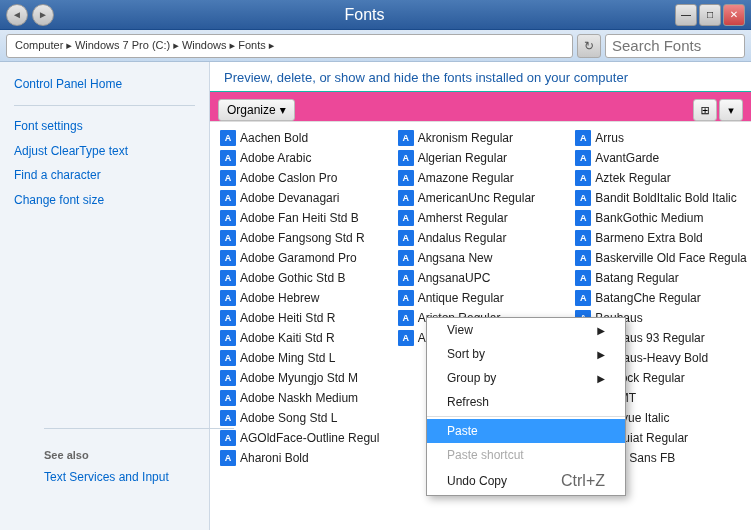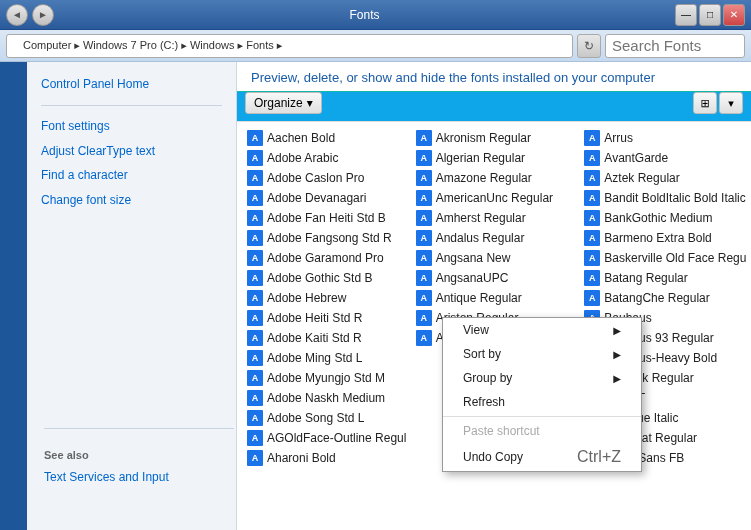--- a/index.html
+++ b/index.html
@@ -68,21 +68,21 @@
       border-bottom: 1px solid #aac0d8;
     }
     .breadcrumb {
       flex: 1;
       height: 24px;
       background: white;
       border: 1px solid #aaa;
       border-radius: 3px;
       display: flex;
       align-items: center;
-      padding: 0 16px;
+      padding: 0 8px;
       font-size: 11px;
       color: #333;
       gap: 2px;
     }
     .search-box {
       width: 140px;
       height: 24px;
       border: 1px solid #aaa;
       border-radius: 3px;
       padding: 0 6px;
@@ -101,21 +101,20 @@
       align-items: center;
       justify-content: center;
       font-size: 12px;
       color: #555;
     }
 
     
     .main-layout {
       display: flex;
       height: calc(530px - 62px);
-      margin-left: 27px;
     }
 
     
     .sidebar {
       width: 210px;
       background: #f0f4f9;
       border-right: 1px solid #cdd8e5;
       padding: 10px 0;
       flex-shrink: 0;
     }
@@ -153,25 +152,25 @@
       border-bottom: 1px solid #14b8a6;
     }
     .content-title {
       color: #1a5ca8;
       font-size: 13px;
       font-weight: normal;
     }
     .toolbar {
       height: 30px;
       display: flex;
-      align-items: flex-start;
+      align-items: flex-end;
       padding: 0 8px;
       border-bottom: 1px solid #ddd;
       gap: 2px;
-      background: #0ea5e9;
+      background: #ec4899;
     }
     .organize-btn {
       height: 22px;
       padding: 0 8px;
       background: linear-gradient(to bottom, #f8f8f8, #e0e0e0);
       border: 1px solid #bbb;
       border-radius: 3px;
       cursor: pointer;
       font-size: 12px;
       display: flex;
@@ -235,21 +234,21 @@
       align-items: center;
       justify-content: center;
       flex-shrink: 0;
       border-radius: 1px;
     }
 
     
     .context-menu {
       position: absolute;
       top: 195px;
-      left: 205px;
+      left: 216px;
       width: 200px;
       background: white;
       border: 1px solid #999;
       box-shadow: 3px 3px 8px rgba(0,0,0,0.3);
       z-index: 100;
       font-size: 12px;
     }
     .context-menu-item {
       padding: 5px 20px;
       cursor: pointer;
@@ -279,21 +278,21 @@
     .font-list-container::-webkit-scrollbar-thumb { background: #c0c0c0; border: 1px solid #aaa; }
   </style>
 </head>
 <body>
 
 <div class="title-bar">
   <div class="title-bar-left">
     <div class="title-bar-btn">◄</div>
     <div class="title-bar-btn">►</div>
   </div>
-  <div style="color:white;font-size:12px;">Fonts</div>
+  <div style="color:white;font-size:16px;">Fonts</div>
   <div class="title-bar-controls">
     <div class="title-bar-control">—</div>
     <div class="title-bar-control">□</div>
     <div class="title-bar-control" style="background:linear-gradient(to bottom,#e88,#c44);color:white;">✕</div>
   </div>
 </div>
 
 <div class="address-bar">
   <div class="breadcrumb">Computer ▸ Windows 7 Pro (C:) ▸ Windows ▸ Fonts ▸</div>
   <div class="refresh-btn">↻</div>
@@ -536,20 +535,23 @@
             <span class="context-menu-arrow">▶</span>
           </div>
           <div class="context-menu-item">
             <span>Group by</span>
             <span class="context-menu-arrow">▶</span>
           </div>
           <div class="context-menu-item">
             <span>Refresh</span>
           </div>
           <div class="context-menu-separator"></div>
+          <div class="context-menu-item highlighted">
+            <span>Paste</span>
+          </div>
           <div class="context-menu-item disabled">
             <span>Paste shortcut</span>
           </div>
           <div class="context-menu-item">
             <span>Undo Copy</span>
             <span class="context-menu-shortcut">Ctrl+Z</span>
           </div>
         </div>
 
     </div>

